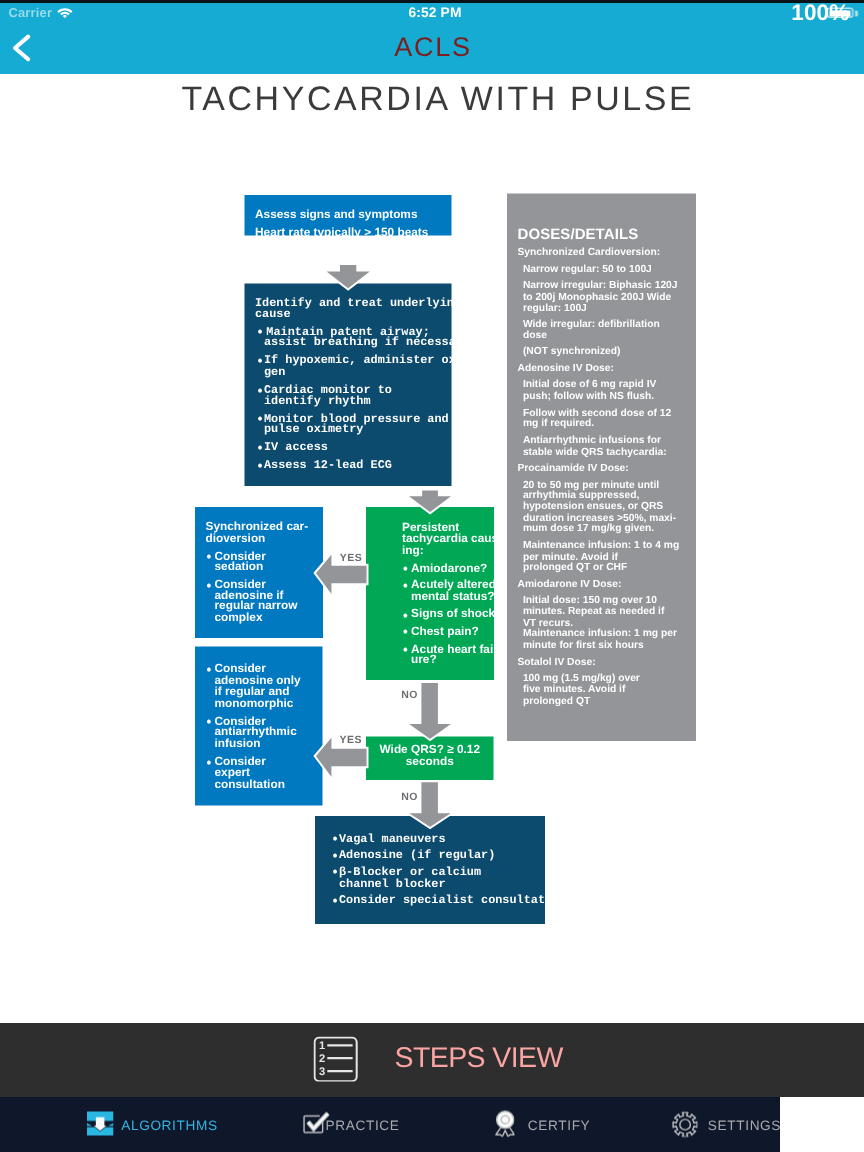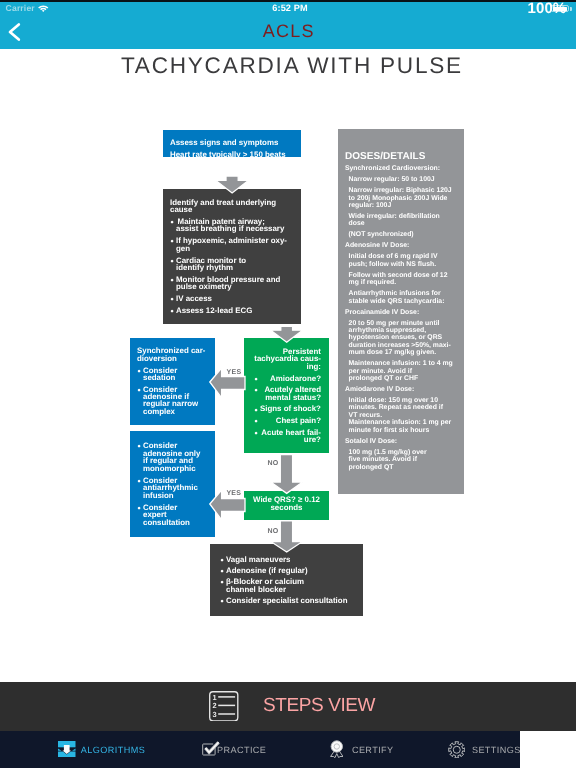--- a/index.html
+++ b/index.html
@@ -30,21 +30,21 @@
 
   
   .page-title{position:absolute;left:3px;top:53px;width:577.8px;text-align:center;color:#3b3b3d;
               font-size:22.6px;line-height:26px;letter-spacing:1.75px;}
 
   
   .chart{position:absolute;left:0;top:0;width:576px;height:680px;}
   .node{position:absolute;box-sizing:border-box;color:#fff;}
   .node .hd{font-weight:bold;}
   .blue{background:#0079c1;}
-  .red{background:#404040;}
+  .red{background:#0c4a6e;font-family:Liberation Mono, monospace;}
   .green{background:#00a855;}
   .gray{background:#939598;}
 
   ul.b{margin:0;padding:0;list-style:none;}
   ul.b li{position:relative;padding-left:7px;}
   ul.b li:before{content:"\2022";position:absolute;left:0;top:0;}
 
   .lbl{position:absolute;color:#6d6e71;font-size:7px;font-weight:bold;line-height:7px;letter-spacing:.3px;}
   .l-yes1{left:226.5px;top:368.6px;}
   .l-no1{left:267.5px;top:460px;}
@@ -64,21 +64,21 @@
   .n-assess{left:163px;top:130px;width:138px;height:27px;}
   .n-assess .tx{left:7px;top:9.2px;}
   .n-assess .bd{font-size:7.9px;line-height:7.3px;font-weight:bold;margin-top:4.4px;}
 
   .n-identify{left:163px;top:189px;width:138px;height:135px;}
   .n-identify .tx{left:7px;top:9.5px;}
   .n-identify ul.b{margin-top:4.6px;}
   .n-identify ul.b li{margin-bottom:4.5px;}
 
   .n-persistent{left:244px;top:338px;width:85px;height:115px;}
-  .n-persistent .tx{left:10px;top:10px;text-align:right;}
+  .n-persistent .tx{left:24px;top:10px;}
   .n-persistent ul.b{margin-top:4.4px;}
   .n-persistent ul.b li{margin-bottom:4.3px;}
 
   .n-sync{left:130px;top:338px;width:85px;height:87px;}
   .n-sync .tx{left:7px;top:9.2px;}
   .n-sync ul.b{margin-top:4.5px;}
   .n-sync ul.b li{margin-bottom:4.3px;}
 
   .n-consider{left:130px;top:431px;width:85px;height:106px;}
   .n-consider .tx{left:7px;top:11.4px;}

